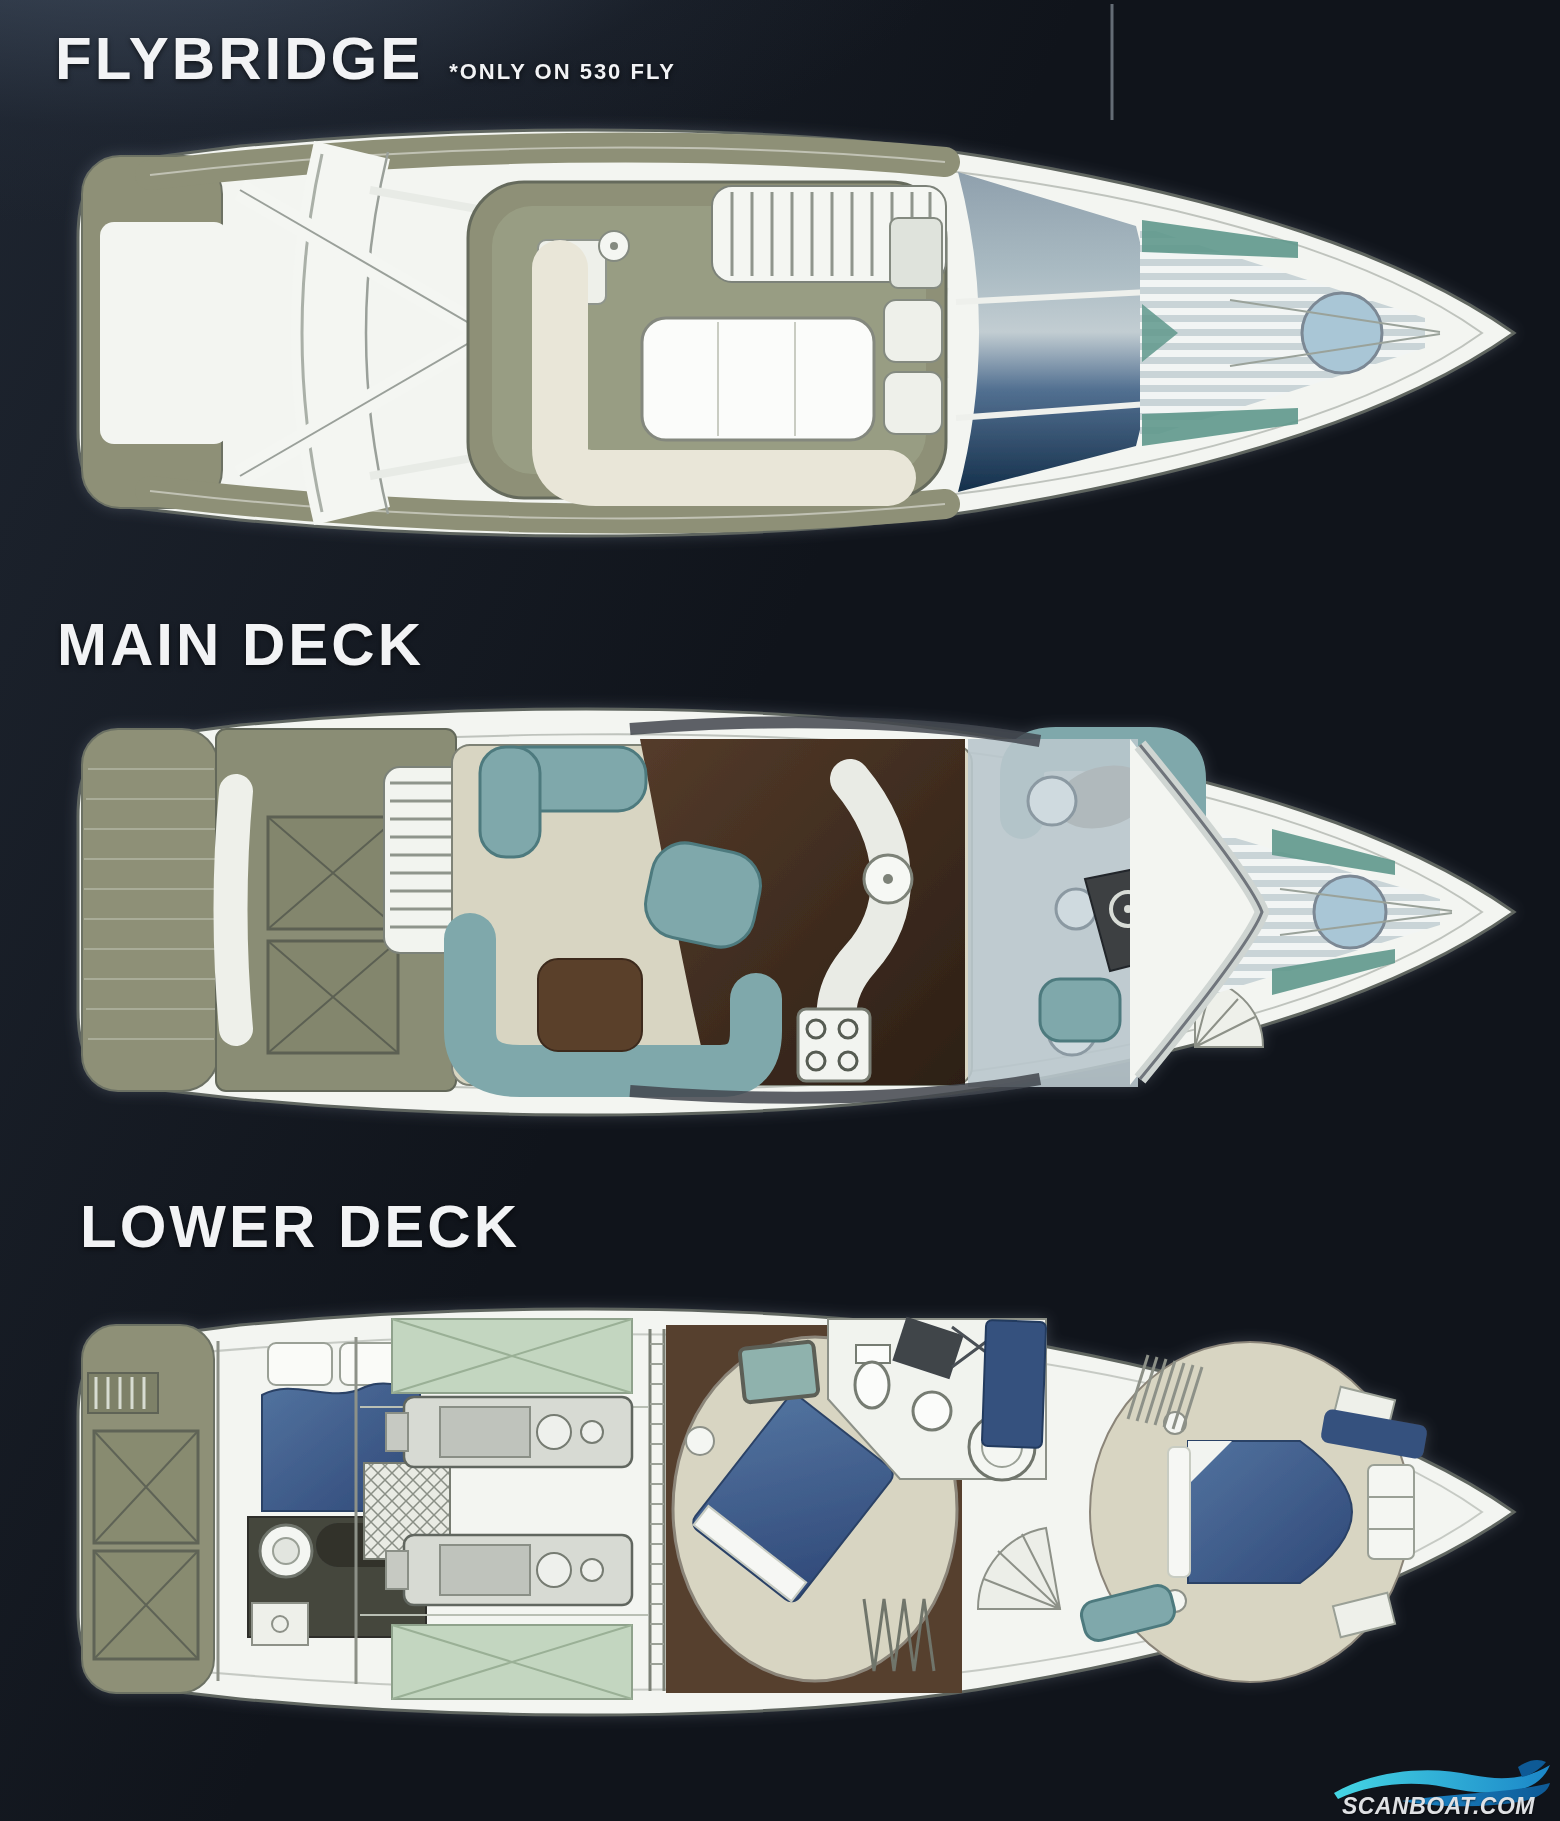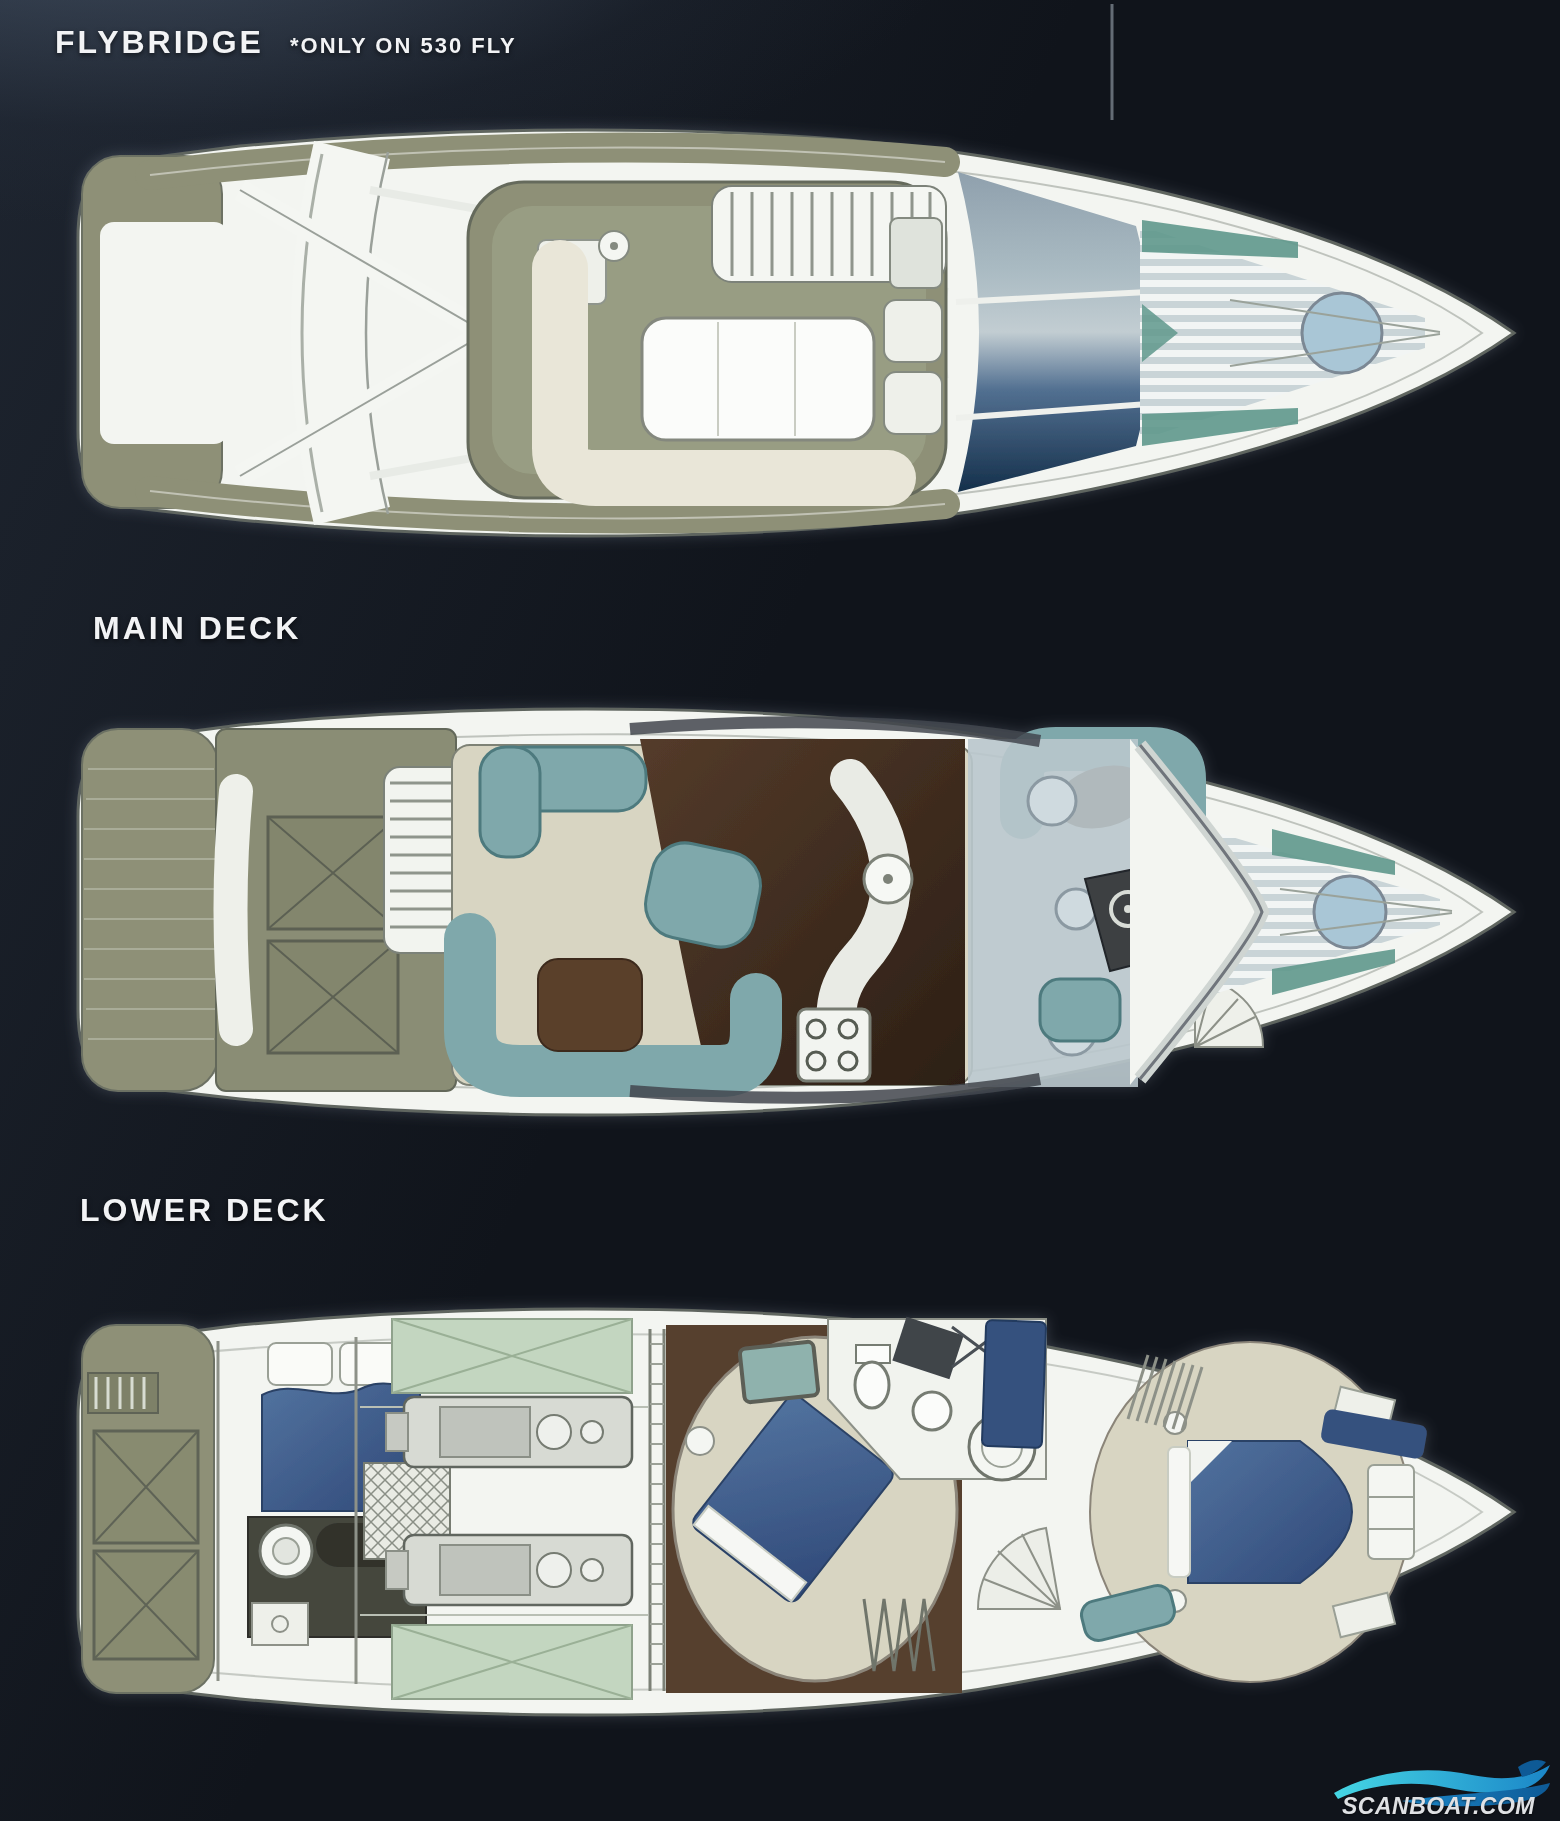--- a/index.html
+++ b/index.html
@@ -12,24 +12,24 @@
     position:absolute;inset:0;pointer-events:none;
     background:
       radial-gradient(1100px 430px at 8% -6%, rgba(96,114,138,.55), rgba(44,54,70,.18) 55%, transparent 78%),
       linear-gradient(115deg, rgba(56,68,86,.35) 0%, rgba(20,26,36,0) 45%);
   }
   .deck-label{
     position:absolute;display:flex;align-items:baseline;gap:26px;
     color:var(--label-text,#f2f3f5);font-weight:bold;letter-spacing:3px;
     text-shadow:0 2px 5px rgba(0,0,0,.6);white-space:nowrap;z-index:5;
   }
-  .deck-label .main{font-size:32px;}
+  .deck-label .main{font-size:60px;}
   .deck-label .note{font-size:22px;letter-spacing:2px;}
   #label-flybridge{left:55px;top:24px;}
-  #label-main{left:57px;top:610px;margin-left:36px;}
+  #label-main{left:57px;top:610px;}
   #label-lower{left:80px;top:1192px;}
   .plan-svg{position:absolute;left:0;top:0;z-index:1;}
 
   
   .hull{fill:var(--hull-white,#f3f5f1);stroke:var(--hull-outline,#5f655f);stroke-width:3;}
   .olive{fill:var(--deck-olive,#8e9077);}
   .cockpit{fill:var(--cockpit-olive,#8a8d74);}
   .teal{fill:var(--sofa-teal,#7fa8ab);stroke:var(--sofa-teal-dark,#4e7a7e);stroke-width:3;}
   .teal-stroke{stroke:var(--sofa-teal,#7fa8ab);fill:none;}
   .cream-stroke{stroke:var(--seat-cream,#e9e6d8);fill:none;}

